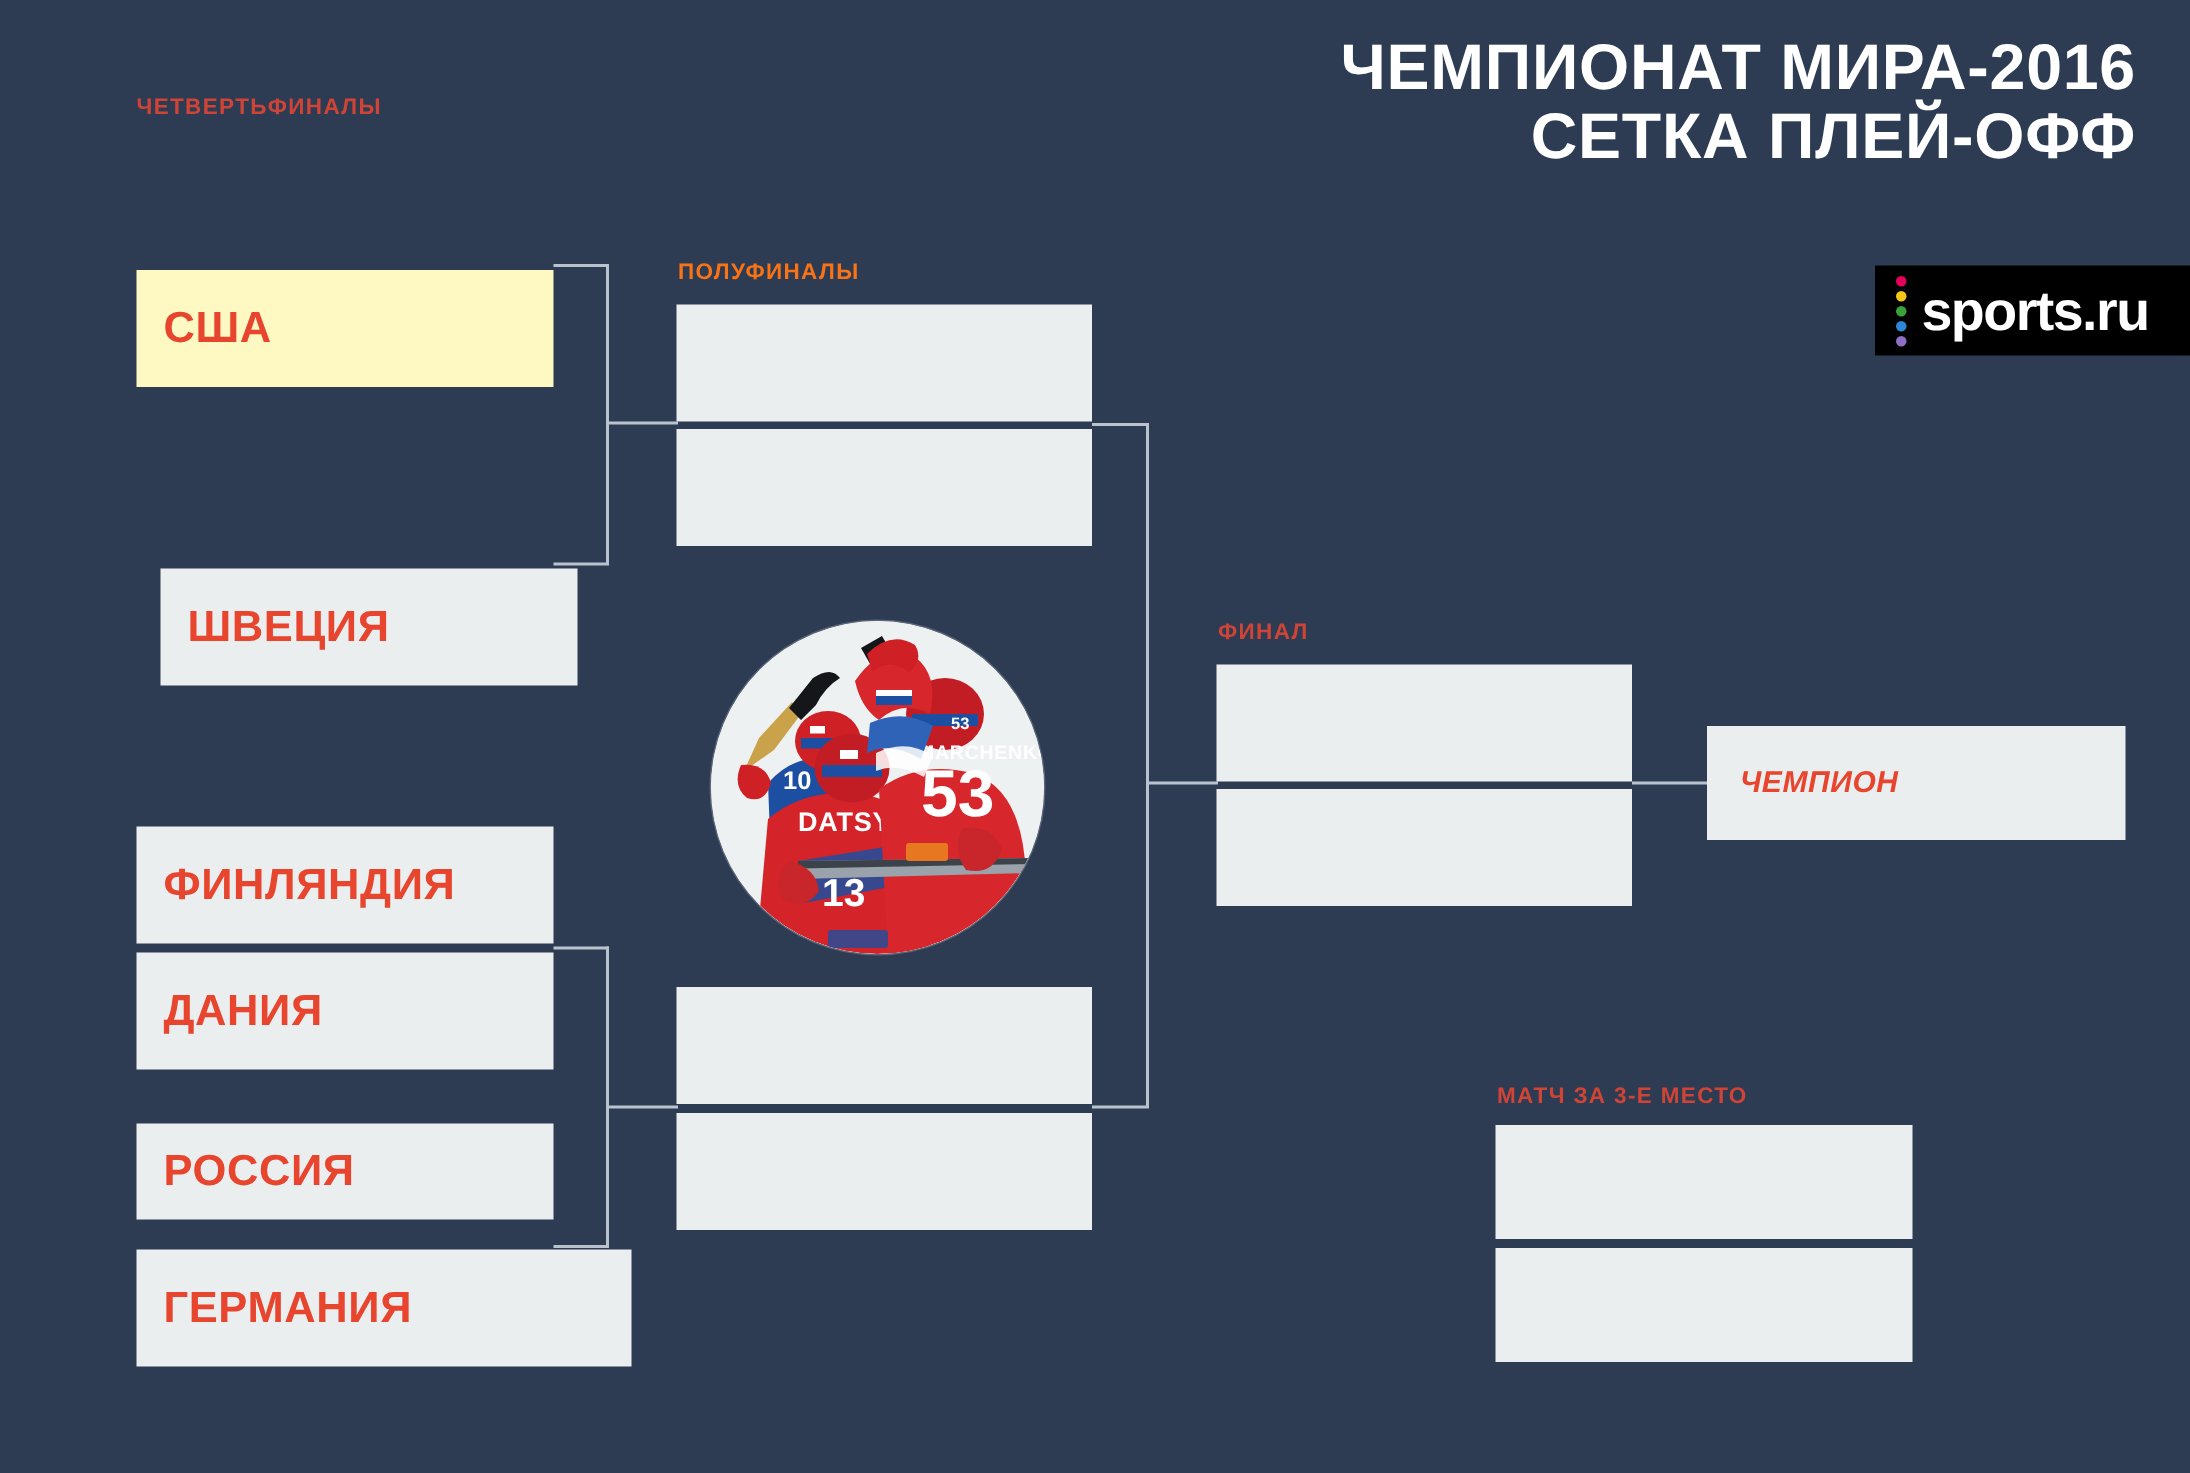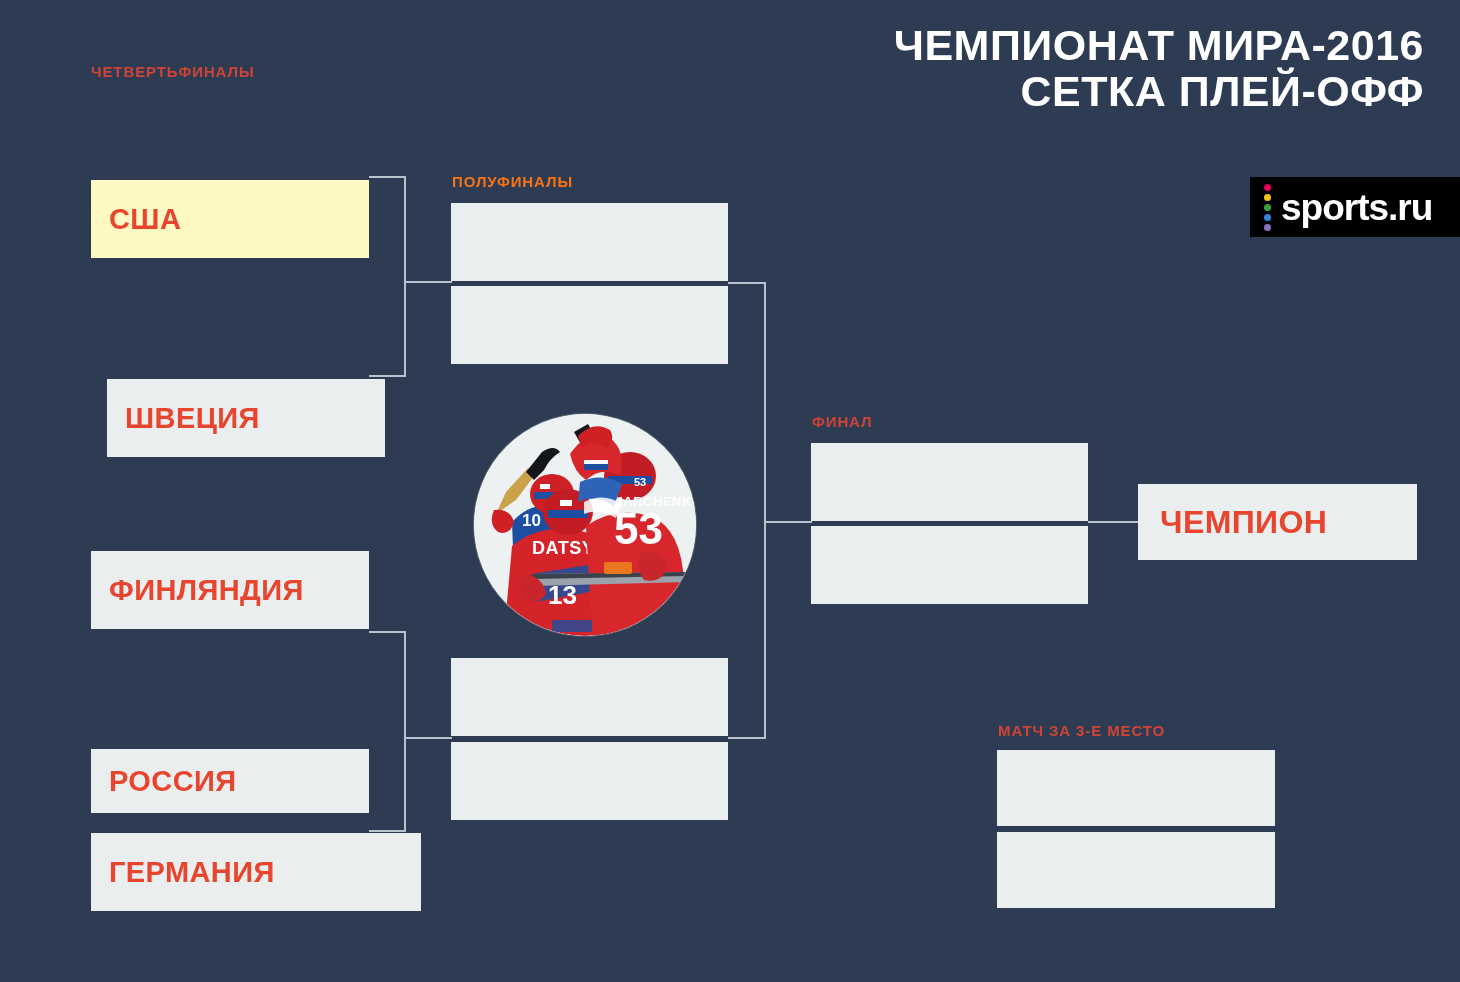--- a/index.html
+++ b/index.html
@@ -87,21 +87,21 @@
     padding-left: 18px;
   }
   .box-label {
     color: #e8452e;
     font-size: 29px;
     font-weight: bold;
     letter-spacing: 0.4px;
     white-space: nowrap;
   }
   .box.champion { padding-left: 22px; }
-  .box.champion .box-label { font-size: 32px; }
+  .box.champion .box-label { font-size: 20px; font-style: italic; }
 
   
   .line-h, .line-v {
     position: absolute;
     background: #b9c3cd;
   }
   .line-h { height: 2px; }
   .line-v { width: 2px; }
 
   
@@ -148,20 +148,23 @@
     <span class="box-label" style="color: rgb(232, 69, 46);">США</span>
   </div>
 
   <div class="box" style="left: 91px; top: 379px; width: 278px; height: 78px; background: rgb(235, 238, 239); margin-left: 16px;">
     <span class="box-label" style="color: rgb(232, 69, 46);">ШВЕЦИЯ</span>
   </div>
 
   <div class="box" style="left: 91px; top: 551px; width: 278px; height: 78px; background: rgb(235, 238, 239);">
     <span class="box-label" style="color: rgb(232, 69, 46);">ФИНЛЯНДИЯ</span>
   </div>
+  <div class="box" style="left: 91px; top: 635px; width: 278px; height: 78px; background: rgb(235, 238, 239);">
+    <span class="box-label" style="color: rgb(232, 69, 46);">ДАНИЯ</span>
+  </div>
 
   <div class="box" style="left: 91px; top: 749px; width: 278px; height: 64px; background: rgb(235, 238, 239);">
     <span class="box-label" style="color: rgb(232, 69, 46);">РОССИЯ</span>
   </div>
   <div class="box" style="left: 91px; top: 833px; width: 330px; height: 78px; background: rgb(235, 238, 239);">
     <span class="box-label" style="color: rgb(232, 69, 46);">ГЕРМАНИЯ</span>
   </div>
 
   <div class="line-h" style="left: 369px; top: 176px; width: 37px; background: rgb(185, 195, 205);"></div>
   <div class="line-v" style="left: 404px; top: 176px; height: 200px; background: rgb(185, 195, 205);"></div>

